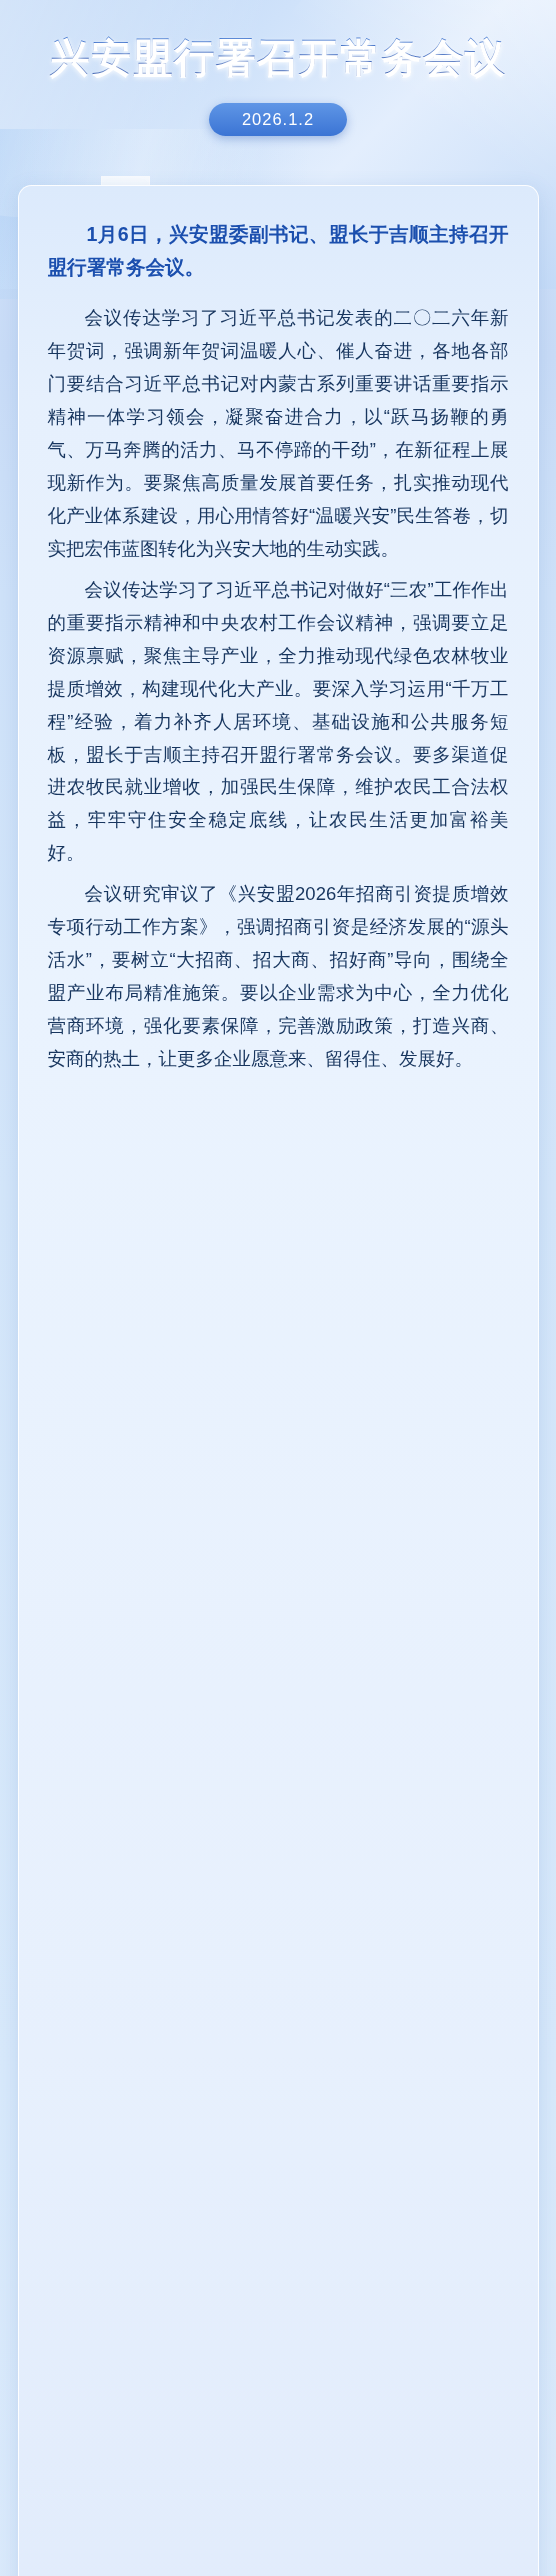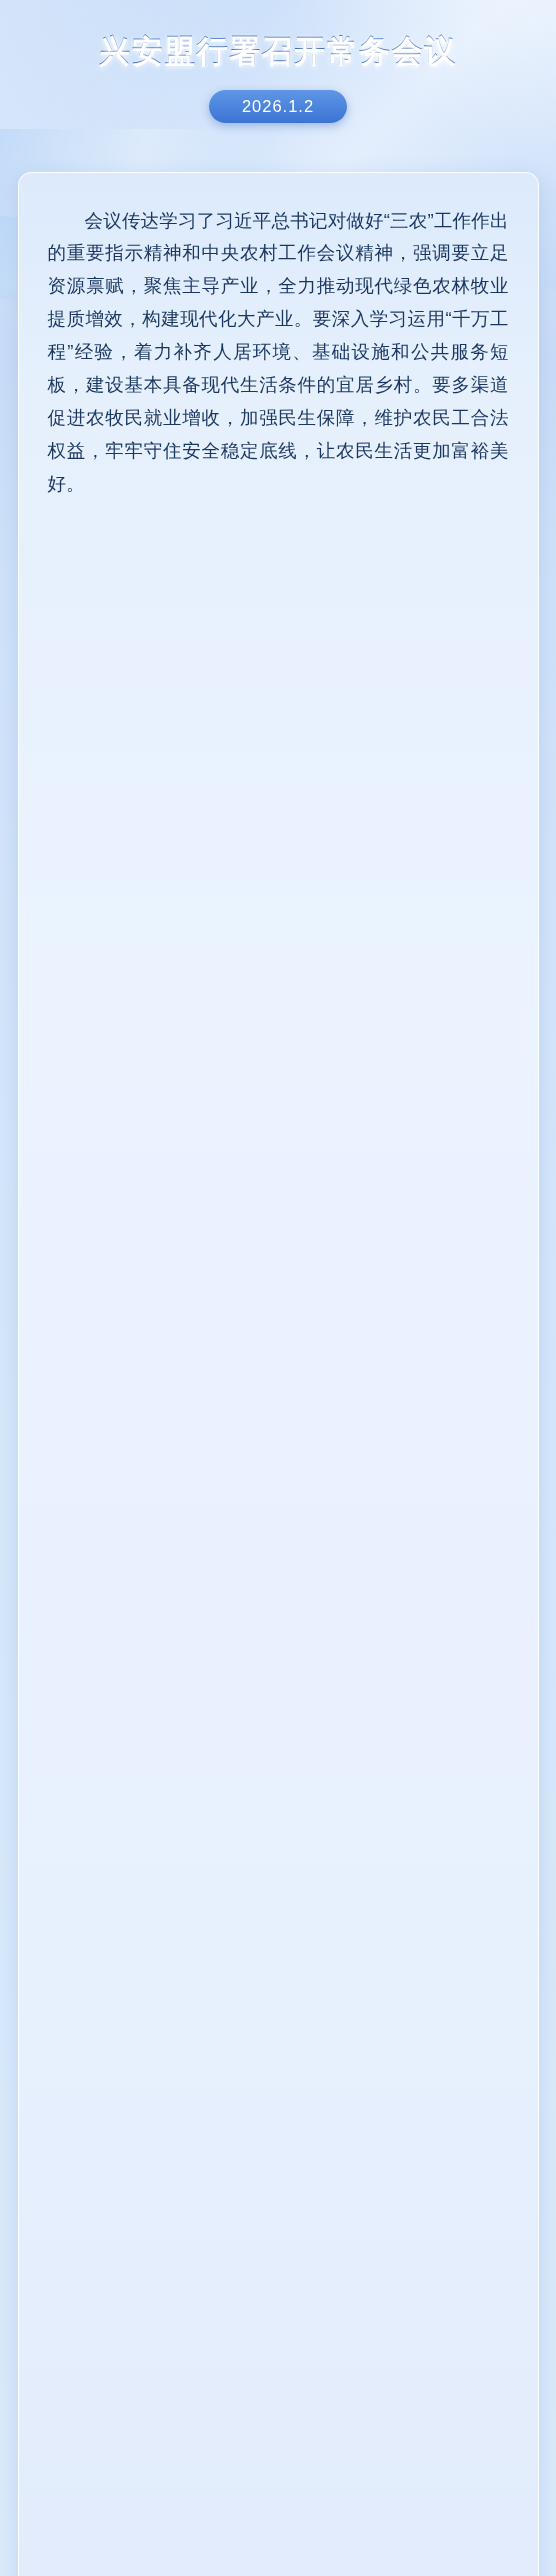--- a/index.html
+++ b/index.html
@@ -72,21 +72,21 @@
     background: linear-gradient(180deg, rgba(150,193,243,0.85), rgba(185,215,248,0.6));
   }
 
   
   .header {
     position: relative;
     padding-top: 30px;
     text-align: center;
   }
   .title {
-    font-size: 31px;
+    font-size: 40px;
     font-weight: bold;
     letter-spacing: 1.5px;
     color: #1b54b8;
     text-shadow: 0 1px 0 #ffffff, 0 1.5px 5.2px rgba(255,255,255,0.85);
     background: linear-gradient(180deg, #3a78d8 0%, #1847ab 55%, #16409c 100%);
     -webkit-background-clip: text;
     background-clip: text;
     -webkit-text-fill-color: transparent;
   }
   .date-pill {
@@ -194,17 +194,20 @@
         <div class="win" style="top:54px"></div>
     </div>
   </div>
 
   <div class="header">
     <div class="title">兴安盟行署召开常务会议</div>
     <div class="date-pill">2026.1.2</div>
   </div>
 
   <div class="card">
-    <p class="para">会议传达学习了习近平总书记对做好“三农”工作作出的重要指示精神和中央农村工作会议精神，强调要立足资源禀赋，聚焦主导产业，全力推动现代绿色农林牧业提质增效，构建现代化大产业。要深入学习运用“千万工程”经验，着力补齐人居环境、基础设施和公共服务短板，建设基本具备现代生活条件的宜居乡村。要多渠道促进农牧民就业增收，加强民生保障，维护农民工合法权益，牢牢守住安全稳定底线，让农民生活更加富裕美好。</p>
+    <div class="lead">1月6日，兴安盟委副书记、盟长于吉顺主持召开盟行署常务会议。</div>
+    <p class="para">会议传达学习了习近平总书记发表的二〇二六年新年贺词，强调新年贺词温暖人心、催人奋进，各地各部门要结合习近平总书记对内蒙古系列重要讲话重要指示精神一体学习领会，凝聚奋进合力，以“跃马扬鞭的勇气、万马奔腾的活力、马不停蹄的干劲”，在新征程上展现新作为。要聚焦高质量发展首要任务，扎实推动现代化产业体系建设，用心用情答好“温暖兴安”民生答卷，切实把宏伟蓝图转化为兴安大地的生动实践。</p>
+    <p class="para">会议传达学习了习近平总书记对做好“三农”工作作出的重要指示精神和中央农村工作会议精神，强调要立足资源禀赋，聚焦主导产业，全力推动现代绿色农林牧业提质增效，构建现代化大产业。要深入学习运用“千万工程”经验，着力补齐人居环境、基础设施和公共服务短板，盟长于吉顺主持召开盟行署常务会议。要多渠道促进农牧民就业增收，加强民生保障，维护农民工合法权益，牢牢守住安全稳定底线，让农民生活更加富裕美好。</p>
+    <p class="para">会议研究审议了《兴安盟2026年招商引资提质增效专项行动工作方案》，强调招商引资是经济发展的“源头活水”，要树立“大招商、招大商、招好商”导向，围绕全盟产业布局精准施策。要以企业需求为中心，全力优化营商环境，强化要素保障，完善激励政策，打造兴商、安商的热土，让更多企业愿意来、留得住、发展好。</p>
   </div>
 
 </div>
 
 
 </body></html>

